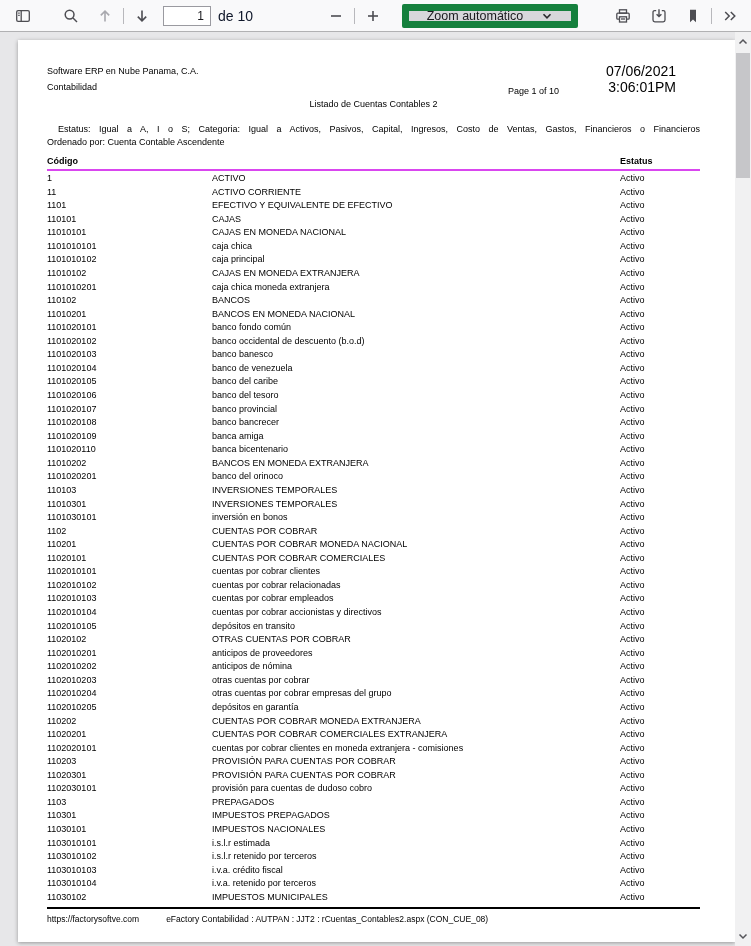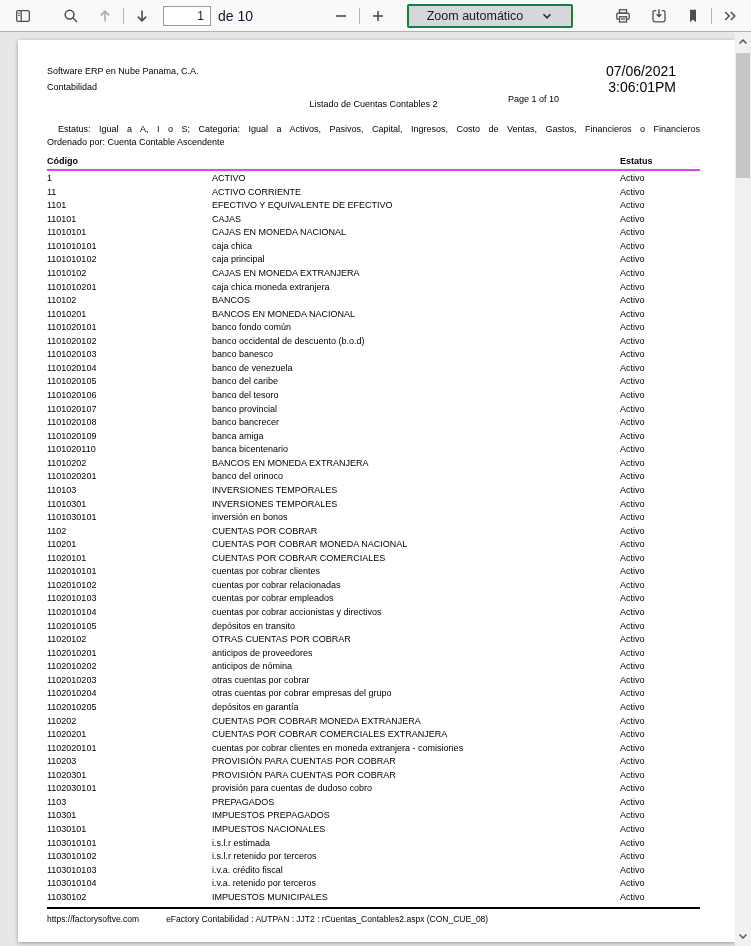--- a/index.html
+++ b/index.html
@@ -20,40 +20,40 @@
   .tb-left { display:flex; align-items:center; padding-left:10px; }
   .tb-center { display:flex; align-items:center; margin:0 auto; padding-left:34px; }
   .tb-right { display:flex; align-items:center; padding-right:8px; }
   .page-input {
     width:48px; height:20px; border:1px solid #9a9aa0; background:#fff;
     text-align:right; padding-right:6px; font-size:12px; color:#1a1a1e; margin:0 7px 0 8px;
     font-family:"Liberation Sans", sans-serif;
   }
   .page-count { font-size:14px; color:#0f172a; margin-right:4px; white-space:nowrap; }
   .zoom-select {
-    height:24px; background:#d7d7db; border:2px solid #15803d; border-radius:2px;
+    height:24px; background:#d7d7db; border:7px solid #15803d; border-radius:2px;
     display:flex; align-items:center; padding:0 18px; margin-left:16px; cursor:pointer;
     min-width:150px;
   }
   .zoom-select span.lbl { font-size:12.5px; color:#1a1a1e; margin-right:18px; white-space:nowrap; }
   .icon { display:block; }
 
   
   .viewer { position:absolute; left:0; top:32px; width:751px; height:874px; background:#e7e7e9; }
   .page {
     position:absolute; left:18px; top:8px; width:717px; height:902px; background:#ffffff;
     box-shadow:0 1px 4px rgba(0,0,0,0.35);
   }
   .page-inner { position:absolute; left:29px; right:35px; top:0; bottom:0; font-size:9px; color:#000; }
 
   .hdr-row { position:relative; height:16px; line-height:16px; }
   .hdr-row1 { margin-top:23px; }
   .hdr-left { font-size:9px; }
   .hdr-date, .hdr-time { position:absolute; right:24px; top:0; font-size:14px; }
-  .hdr-page { position:absolute; right:141px; top:12px; font-size:9px; }
+  .hdr-page { position:absolute; right:141px; top:4px; font-size:9px; }
   .doc-title { text-align:center; height:13px; line-height:13px; margin-top:3px; font-size:9px; }
 
   .filters { margin-top:12px; }
   .filt1 { font-size:9px; line-height:13px; text-align:justify; text-align-last:justify; text-indent:11px; }
   .filt2 { font-size:9px; line-height:13px; }
 
   .thead {
     display:grid; grid-template-columns:165px 408px 1fr;
     font-weight:bold; font-size:9px; line-height:11px;
     margin-top:7px; padding-bottom:2px; border-bottom:2px solid #d946ef;

